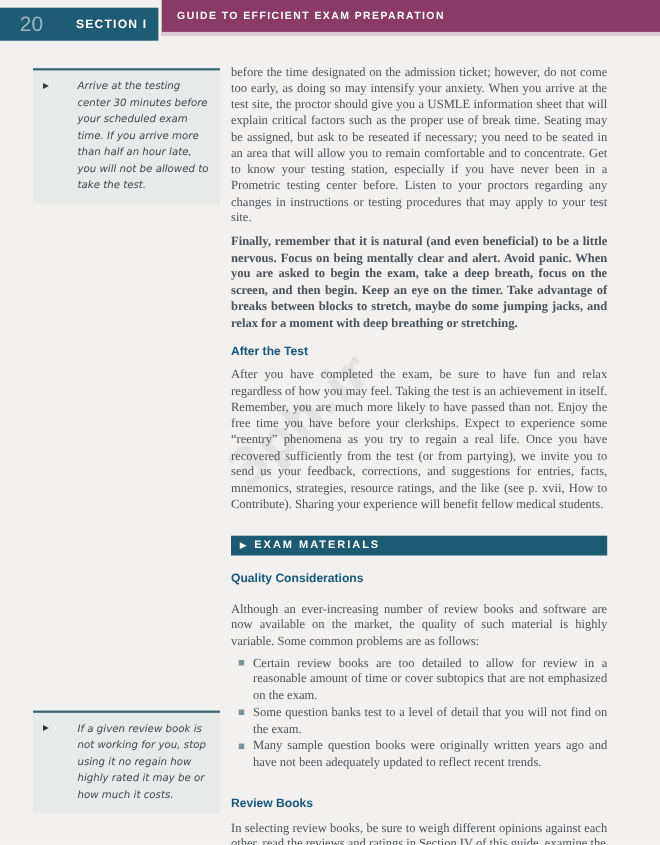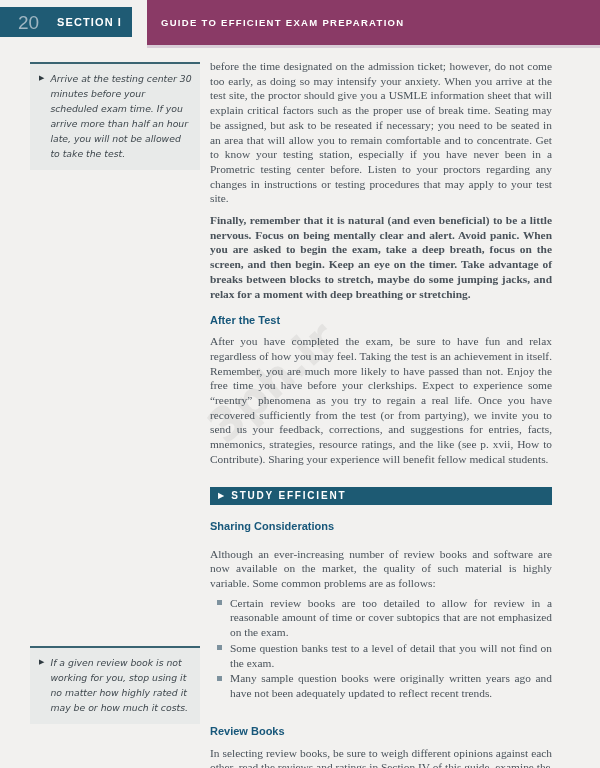--- a/index.html
+++ b/index.html
@@ -6,33 +6,33 @@
   .page {
     position:relative;
     width:600px; height:768px;
     background:#f2f1ef;
     overflow:hidden;
     font-family:"Liberation Serif","DejaVu Serif",serif;
   }
 
   
   .purple-bar {
-    position:absolute; left:147px; top:0; right:0; height:48px;
+    position:absolute; left:147px; top:0; right:0; height:32px;
     background:#8a3a66;
     border-bottom:3px solid #d9cdd7;
     display:flex; align-items:center;
     padding-left:14px; box-sizing:border-box;
   }
   .purple-bar .chapter-title {
     color:#ffffff;
     font-family:"Liberation Sans","DejaVu Sans",sans-serif;
     font-weight:bold; font-size:9.5px; letter-spacing:1.3px;
   }
   .teal-block {
-    position:absolute; left:0; top:7px; width:132px; height:30px;
+    position:absolute; left:0; top:7px; width:144px; height:30px;
     background:#1f5b74;
     display:flex; align-items:center; box-sizing:border-box;
     padding:0 10px 0 18px;
   }
   .teal-block .pagenum {
     color:#9fb6c2;
     font-family:"Liberation Sans","DejaVu Sans",sans-serif;
     font-size:19px; font-weight:normal; line-height:1;
   }
   .teal-block .seclabel {
@@ -51,20 +51,21 @@
     display:flex; gap:6px;
   }
   .note .arrow {
     flex:0 0 auto; font-size:7px; line-height:15px; color:#2f3b41;
     font-family:"DejaVu Sans",sans-serif;
   }
   .note .note-text {
     font-family:"DejaVu Sans","Liberation Sans",sans-serif;
     font-style:italic; font-size:9.3px; line-height:15px;
     color:#3e474d;
+    margin-left:20px;
   }
   #note-1 { top:62px; }
   #note-2 { top:646px; }
 
   
   .main-col {
     position:absolute; left:210px; top:0; width:342px;
   }
   .body-p {
     margin:0;
@@ -137,38 +138,38 @@
     <span class="pagenum">20</span>
     <span class="seclabel">SECTION I</span>
   </div>
 
   <div class="note" id="note-1">
     <span class="arrow">▶</span>
     <span class="note-text">Arrive at the testing center 30 minutes before your scheduled exam time. If you arrive more than half an hour late, you will not be allowed to take the test.</span>
   </div>
   <div class="note" id="note-2">
     <span class="arrow">▶</span>
-    <span class="note-text">If a given review book is not working for you, stop using it no matter how highly rated it may be or how much it costs.</span>
+    <span class="note-text">If a given review book is not working for you, stop using it no regain how highly rated it may be or how much it costs.</span>
   </div>
 
   <div class="watermark">3ph.ir</div>
 
   <div class="main-col">
     <p class="body-p" id="p1">before the time designated on the admission ticket; however, do not come too early, as doing so may intensify your anxiety. When you arrive at the test site, the proctor should give you a USMLE information sheet that will explain critical factors such as the proper use of break time. Seating may be assigned, but ask to be reseated if necessary; you need to be seated in an area that will allow you to remain comfortable and to concentrate. Get to know your testing station, especially if you have never been in a Prometric testing center before. Listen to your proctors regarding any changes in instructions or testing procedures that may apply to your test site.</p>
     <p class="body-p" id="p2">Finally, remember that it is natural (and even beneficial) to be a little nervous. Focus on being mentally clear and alert. Avoid panic. When you are asked to begin the exam, take a deep breath, focus on the screen, and then begin. Keep an eye on the timer. Take advantage of breaks between blocks to stretch, maybe do some jumping jacks, and relax for a moment with deep breathing or stretching.</p>
 
     <h3 class="sub-heading" id="h-after">After the Test</h3>
     <p class="body-p" id="p3">After you have completed the exam, be sure to have fun and relax regardless of how you may feel. Taking the test is an achievement in itself. Remember, you are much more likely to have passed than not. Enjoy the free time you have before your clerkships. Expect to experience some “reentry” phenomena as you try to regain a real life. Once you have recovered sufficiently from the test (or from partying), we invite you to send us your feedback, corrections, and suggestions for entries, facts, mnemonics, strategies, resource ratings, and the like (see p. xvii, How to Contribute). Sharing your experience will benefit fellow medical students.</p>
 
     <div class="section-banner">
       <span class="banner-arrow">▶</span>
-      <span class="banner-title">STUDY EFFICIENT</span>
+      <span class="banner-title">EXAM MATERIALS</span>
     </div>
 
-    <h3 class="sub-heading" id="h-qual">Sharing Considerations</h3>
+    <h3 class="sub-heading" id="h-qual">Quality Considerations</h3>
     <p class="body-p" id="p4">Although an ever-increasing number of review books and software are now available on the market, the quality of such material is highly variable. Some common problems are as follows:</p>
 
     <ul class="bullets">
       <li>
         <span class="sq"></span>
         <span>Certain review books are too detailed to allow for review in a reasonable amount of time or cover subtopics that are not emphasized on the exam.</span>
       </li>
       <li>
         <span class="sq"></span>
         <span>Some question banks test to a level of detail that you will not find on the exam.</span>

